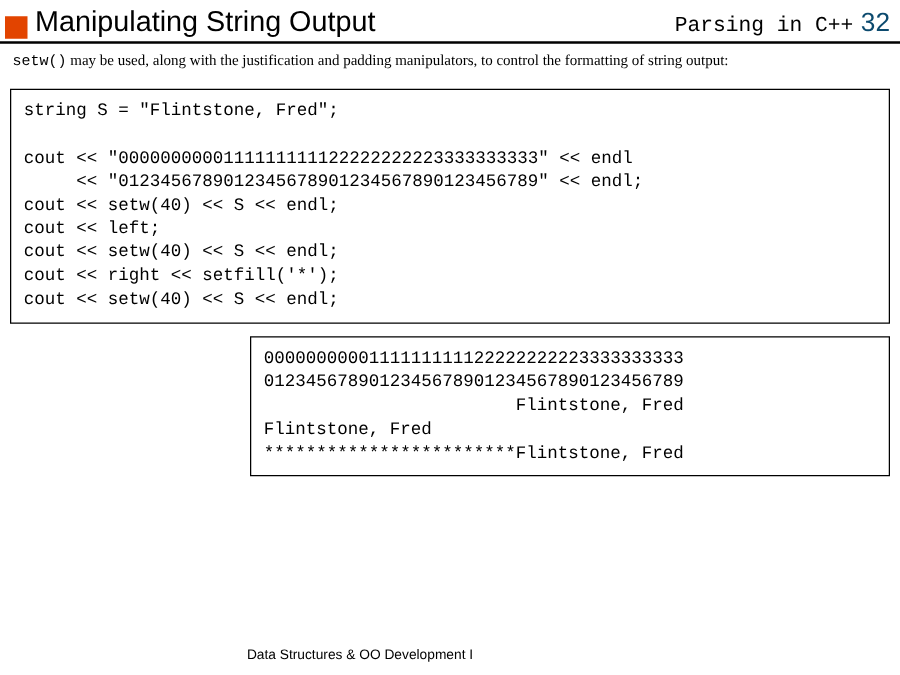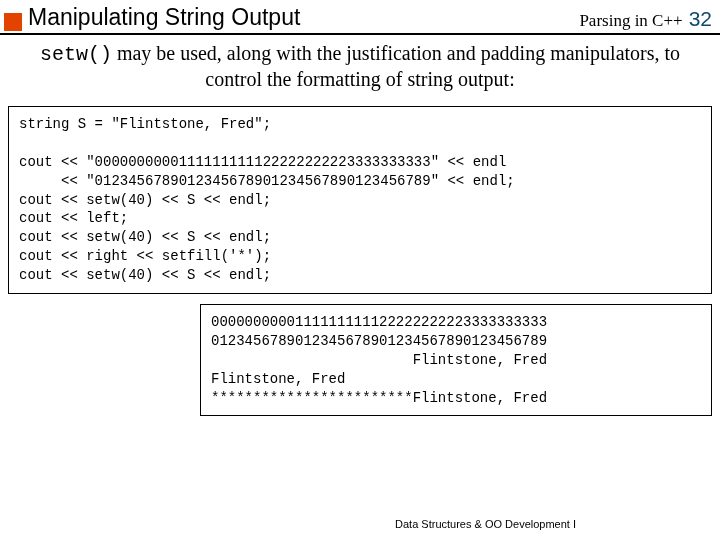--- a/index.html
+++ b/index.html
@@ -24,39 +24,38 @@
     margin-right: 6px;
     flex-shrink: 0;
   }
   .title {
     font-family: Arial, sans-serif;
     font-size: 23px;
     color: #000;
     flex: 1;
   }
   .course {
-    font-family: Liberation Serif, serif;
+    font-family: Liberation Mono, monospace;
     font-size: 17px;
     color: #000;
     margin-right: 6px;
   }
   .pagenum {
     font-family: Arial, sans-serif;
     font-size: 21px;
     color: #0c4a6e;
   }
   .rule {
     border-top: 2px solid #000;
     margin: 0 0 6px 0;
   }
   .body {
     padding: 0 10px 0 10px;
-    font-size: 20px;
+    font-size: 12px;
     line-height: 1.25;
-    text-align: center;
   }
   .mono {
     font-family: "Courier New", monospace;
   }
   .codebox {
     border: 1px solid #000;
     margin: 14px 8px 10px 8px;
     padding: 8px 10px 8px 10px;
     font-family: "Courier New", monospace;
     font-size: 14px;
@@ -70,21 +69,21 @@
     font-family: "Courier New", monospace;
     font-size: 14px;
     line-height: 1.35;
     white-space: pre;
   }
   .footer {
     position: absolute;
     bottom: 10px;
     left: 0;
     width: 576px;
-    text-align: right;
+    text-align: center;
     font-family: Arial, sans-serif;
     font-size: 11px;
     color: #000;
   }
 </style>
 </head>
 <body>
 
 <div class="header">
   <div class="bullet"></div>

